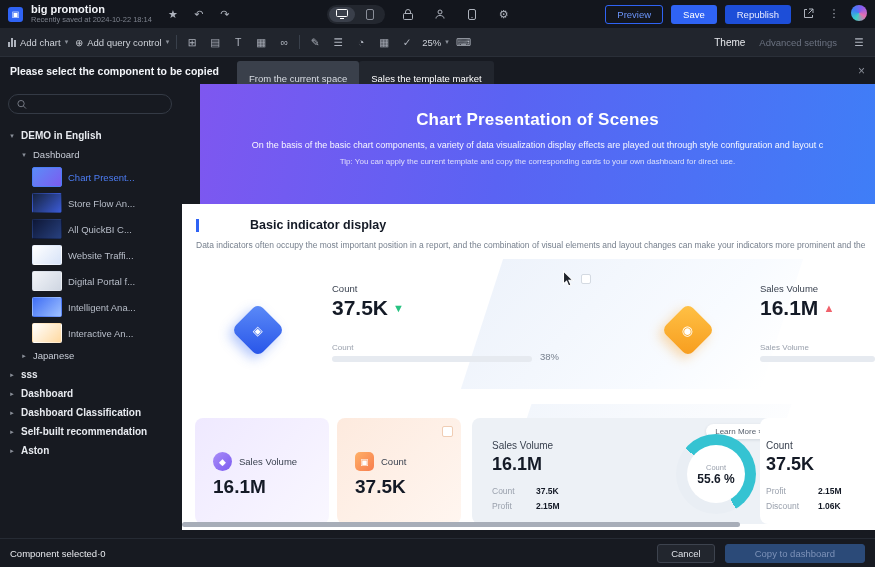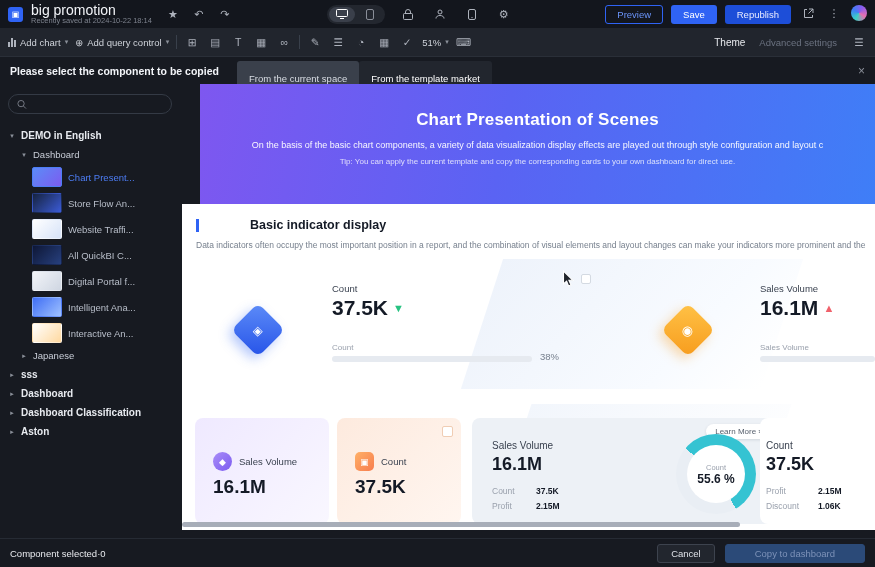--- a/index.html
+++ b/index.html
@@ -8,21 +8,21 @@
     position:relative; width:875px; height:567px; overflow:hidden;
     background:#171a21; font-family:"Liberation Sans", sans-serif;
     -webkit-font-smoothing:antialiased; color:#e8eaee;
   }
   
   .topbar { position:absolute; top:0; left:0; right:0; height:28px; background:#13161d;
     display:flex; align-items:center; padding:0 8px; gap:8px; }
   .logo { width:15px; height:15px; border-radius:3px; background:#2f63f4; color:#fff;
     font-size:8px; display:flex; align-items:center; justify-content:center; flex:0 0 auto; }
   .titles { line-height:1.05; margin-right:4px; }
-  .app-title { font-size:14px; font-weight:normal; color:#f2f4f8; white-space:nowrap; }
+  .app-title { font-size:11px; font-weight:bold; color:#f2f4f8; white-space:nowrap; }
   .app-sub { font-size:7.5px; color:#7d828d; white-space:nowrap; }
   .tb-ic { color:#aeb3bd; font-size:11px; background:none; border:none; cursor:pointer;
     display:flex; align-items:center; justify-content:center; width:18px; height:18px; padding:0; }
   .tb-center { flex:1; display:flex; align-items:center; justify-content:center; gap:14px; }
   .device-toggle { display:flex; align-items:center; background:#23272f; border-radius:10px;
     padding:2px; gap:2px; }
   .device-seg { width:26px; height:15px; border-radius:8px; display:flex; align-items:center;
     justify-content:center; color:#8a8f99; cursor:pointer; }
   .device-seg.active { background:#3a3f4a; color:#fff; }
   .tb-right { display:flex; align-items:flex-start; gap:8px; }
@@ -231,36 +231,36 @@
     <span class="mini-ic">T</span>
     <span class="mini-ic">▦</span>
     <span class="mini-ic">∞</span>
     <span class="vdiv"></span>
     <span class="mini-ic">✎</span>
     <span class="mini-ic">☰</span>
     <span class="mini-ic">◔</span>
     <span class="mini-ic">▦</span>
     <span class="mini-ic">✓</span>
     <div class="tool-item">
-      <span>51%</span>
+      <span>25%</span>
       <span class="tool-caret">▾</span>
     </div>
     <span class="mini-ic">⌨</span>
     <div class="toolbar-right">
       <span class="theme-label">Theme</span>
       <span class="advanced-label">Advanced settings</span>
       <span class="mini-ic">☰</span>
     </div>
   </div>
 
   <div class="modal-head">
     <span class="modal-title">Please select the component to be copied</span>
     <div class="modal-tabs">
       <span class="mtab mtab-current">From the current space</span>
-      <span class="mtab mtab-market">From the template market</span>
+      <span class="mtab mtab-market">Sales the template market</span>
     </div>
     <button class="modal-close">×</button>
   </div>
 
   <aside class="sidebar">
     <div class="search-box">
       <svg width="11" height="11" viewBox="0 0 11 11">
           <circle cx="4.5" cy="4.5" r="3.5" fill="none" stroke="currentColor"></circle>
           <path d="M7.2 7.2 10 10" stroke="currentColor"></path>
         </svg>
@@ -278,28 +278,28 @@
 
     <div class="leaf sel">
       <span class="thumb t1"></span>
       <span class="leaf-label">Chart Present...</span>
     </div>
     <div class="leaf">
       <span class="thumb t2"></span>
       <span class="leaf-label">Store Flow An...</span>
     </div>
     <div class="leaf">
+      <span class="thumb t3"></span>
+      <span class="leaf-label">All QuickBI C...</span>
+    </div>
+    <div class="leaf">
       <span class="thumb t4"></span>
       <span class="leaf-label">Website Traffi...</span>
     </div>
     <div class="leaf">
-      <span class="thumb t3"></span>
-      <span class="leaf-label">All QuickBI C...</span>
-    </div>
-    <div class="leaf">
       <span class="thumb t5"></span>
       <span class="leaf-label">Digital Portal f...</span>
     </div>
     <div class="leaf">
       <span class="thumb t6"></span>
       <span class="leaf-label">Intelligent Ana...</span>
     </div>
     <div class="leaf">
       <span class="thumb t7"></span>
       <span class="leaf-label">Interactive An...</span>
@@ -313,20 +313,24 @@
       <span class="caret">▸</span>
       <span class="root-label">sss</span>
     </div>
     <div class="tree-row">
       <span class="caret">▸</span>
       <span class="root-label">Dashboard</span>
     </div>
     <div class="tree-row">
       <span class="caret">▸</span>
       <span class="root-label">Dashboard Classification</span>
+    </div>
+    <div class="tree-row">
+      <span class="caret">▸</span>
+      <span class="root-label">Self-built recommendation</span>
     </div>
     <div class="tree-row">
       <span class="caret">▸</span>
       <span class="root-label">Aston</span>
     </div>
   </aside>
 
   <section class="hero">
     <h1>Chart Presentation of Scenes</h1>
     <div class="hero-desc">On the basis of the basic chart components, a variety of data visualization display effects are played out through style configuration and layout c</div>

